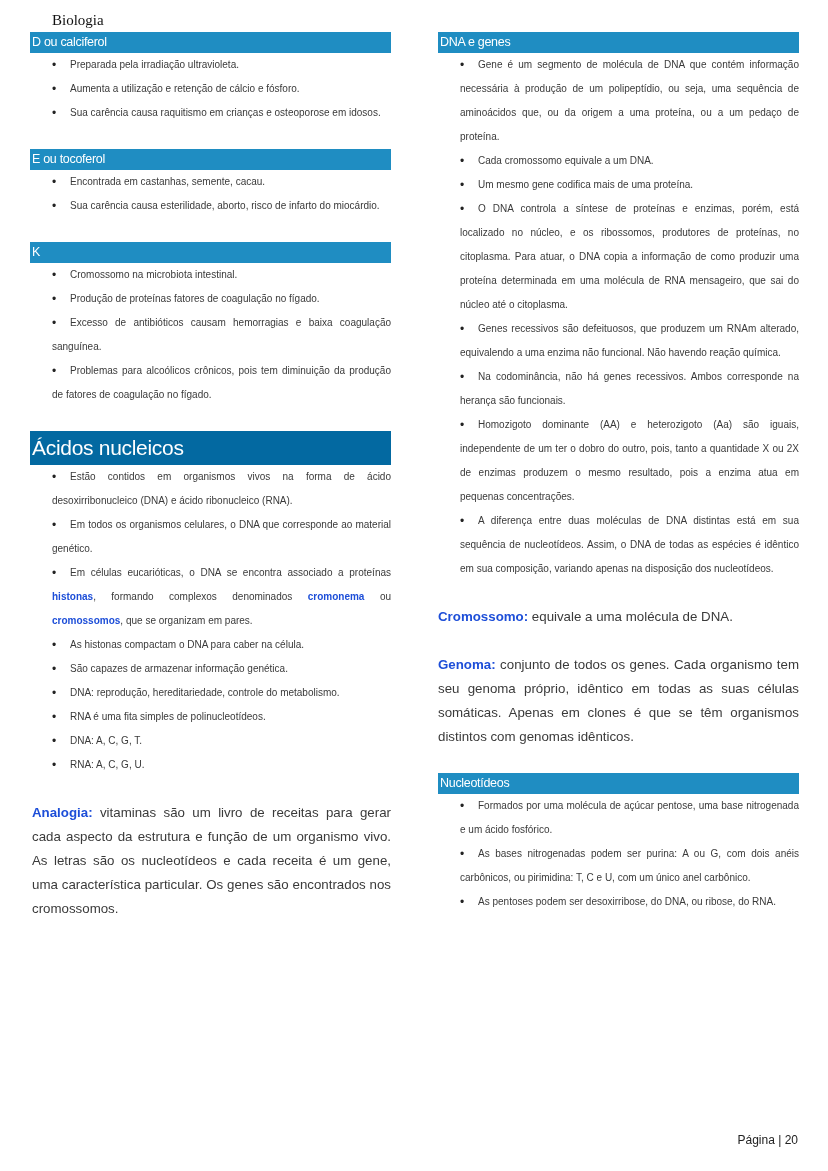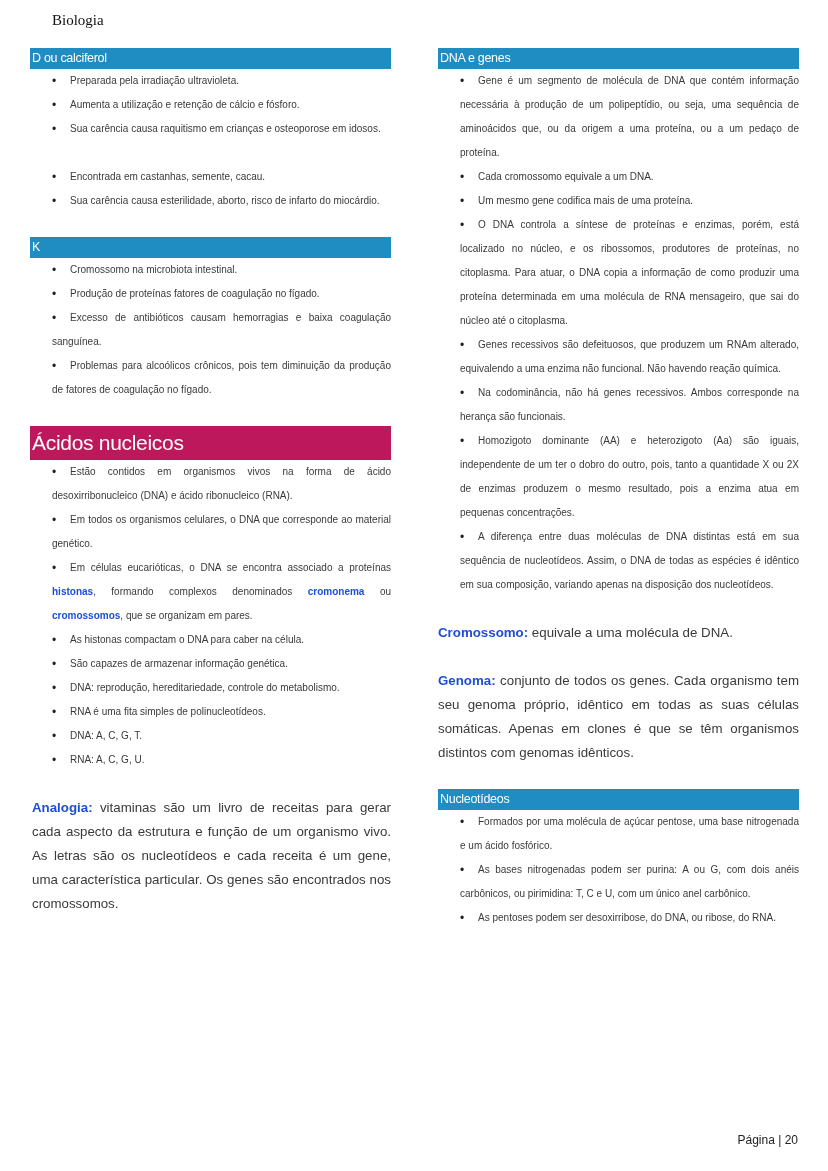--- a/index.html
+++ b/index.html
@@ -6,32 +6,32 @@
   body {
     width: 828px; height: 1171px; position: relative; overflow: hidden;
     font-family: "DejaVu Sans", "Liberation Sans", sans-serif;
     color: #3a3a3a;
   }
   .header-title {
     position: absolute; left: 52px; top: 12px;
     font-size: 15px; color: #111; font-family: Liberation Serif, serif;
   }
   .col {
-    position: absolute; top: 32px; width: 361px; margin-top: 16px;
+    position: absolute; top: 32px; width: 361px;
   }
   .col.left { left: 30px; }
   .col.right { left: 438px; }
   .band {
     background: #1f8dc2; color: #ffffff;
     font-size: 12.5px; height: 21px; line-height: 21px;
     padding-left: 2px; letter-spacing: -0.3px;
     font-family: "Liberation Sans", sans-serif;
   }
   .big-band {
-    background: #be185d; color: #ffffff;
+    background: #0369a1; color: #ffffff;
     font-size: 21px; height: 34px; line-height: 34px;
     padding-left: 2px; letter-spacing: -0.3px;
     font-family: "Liberation Sans", sans-serif;
   }
   ul.items { list-style: none; margin: 0; padding: 0 0 0 22px; }
   ul.items li {
     font-size: 10px; line-height: 24px; text-align: justify;
     position: relative; text-indent: 18px;
     font-family: Liberation Sans, sans-serif;
   }
@@ -58,20 +58,21 @@
 <div class="col left">
 
   <div class="band">D ou calciferol</div>
   <ul class="items">
     <li>Preparada pela irradiação ultravioleta.</li>
     <li>Aumenta a utilização e retenção de cálcio e fósforo.</li>
     <li>Sua carência causa raquitismo em crianças e osteoporose em idosos.</li>
   </ul>
   <div class="gap-m"></div>
 
+  <div class="band">E ou tocoferol</div>
   <ul class="items">
     <li>Encontrada em castanhas, semente, cacau.</li>
     <li>Sua carência causa esterilidade, aborto, risco de infarto do miocárdio.</li>
   </ul>
   <div class="gap-m"></div>
 
   <div class="band">K</div>
   <ul class="items">
     <li>Cromossomo na microbiota intestinal.</li>
     <li>Produção de proteínas fatores de coagulação no fígado.</li>

